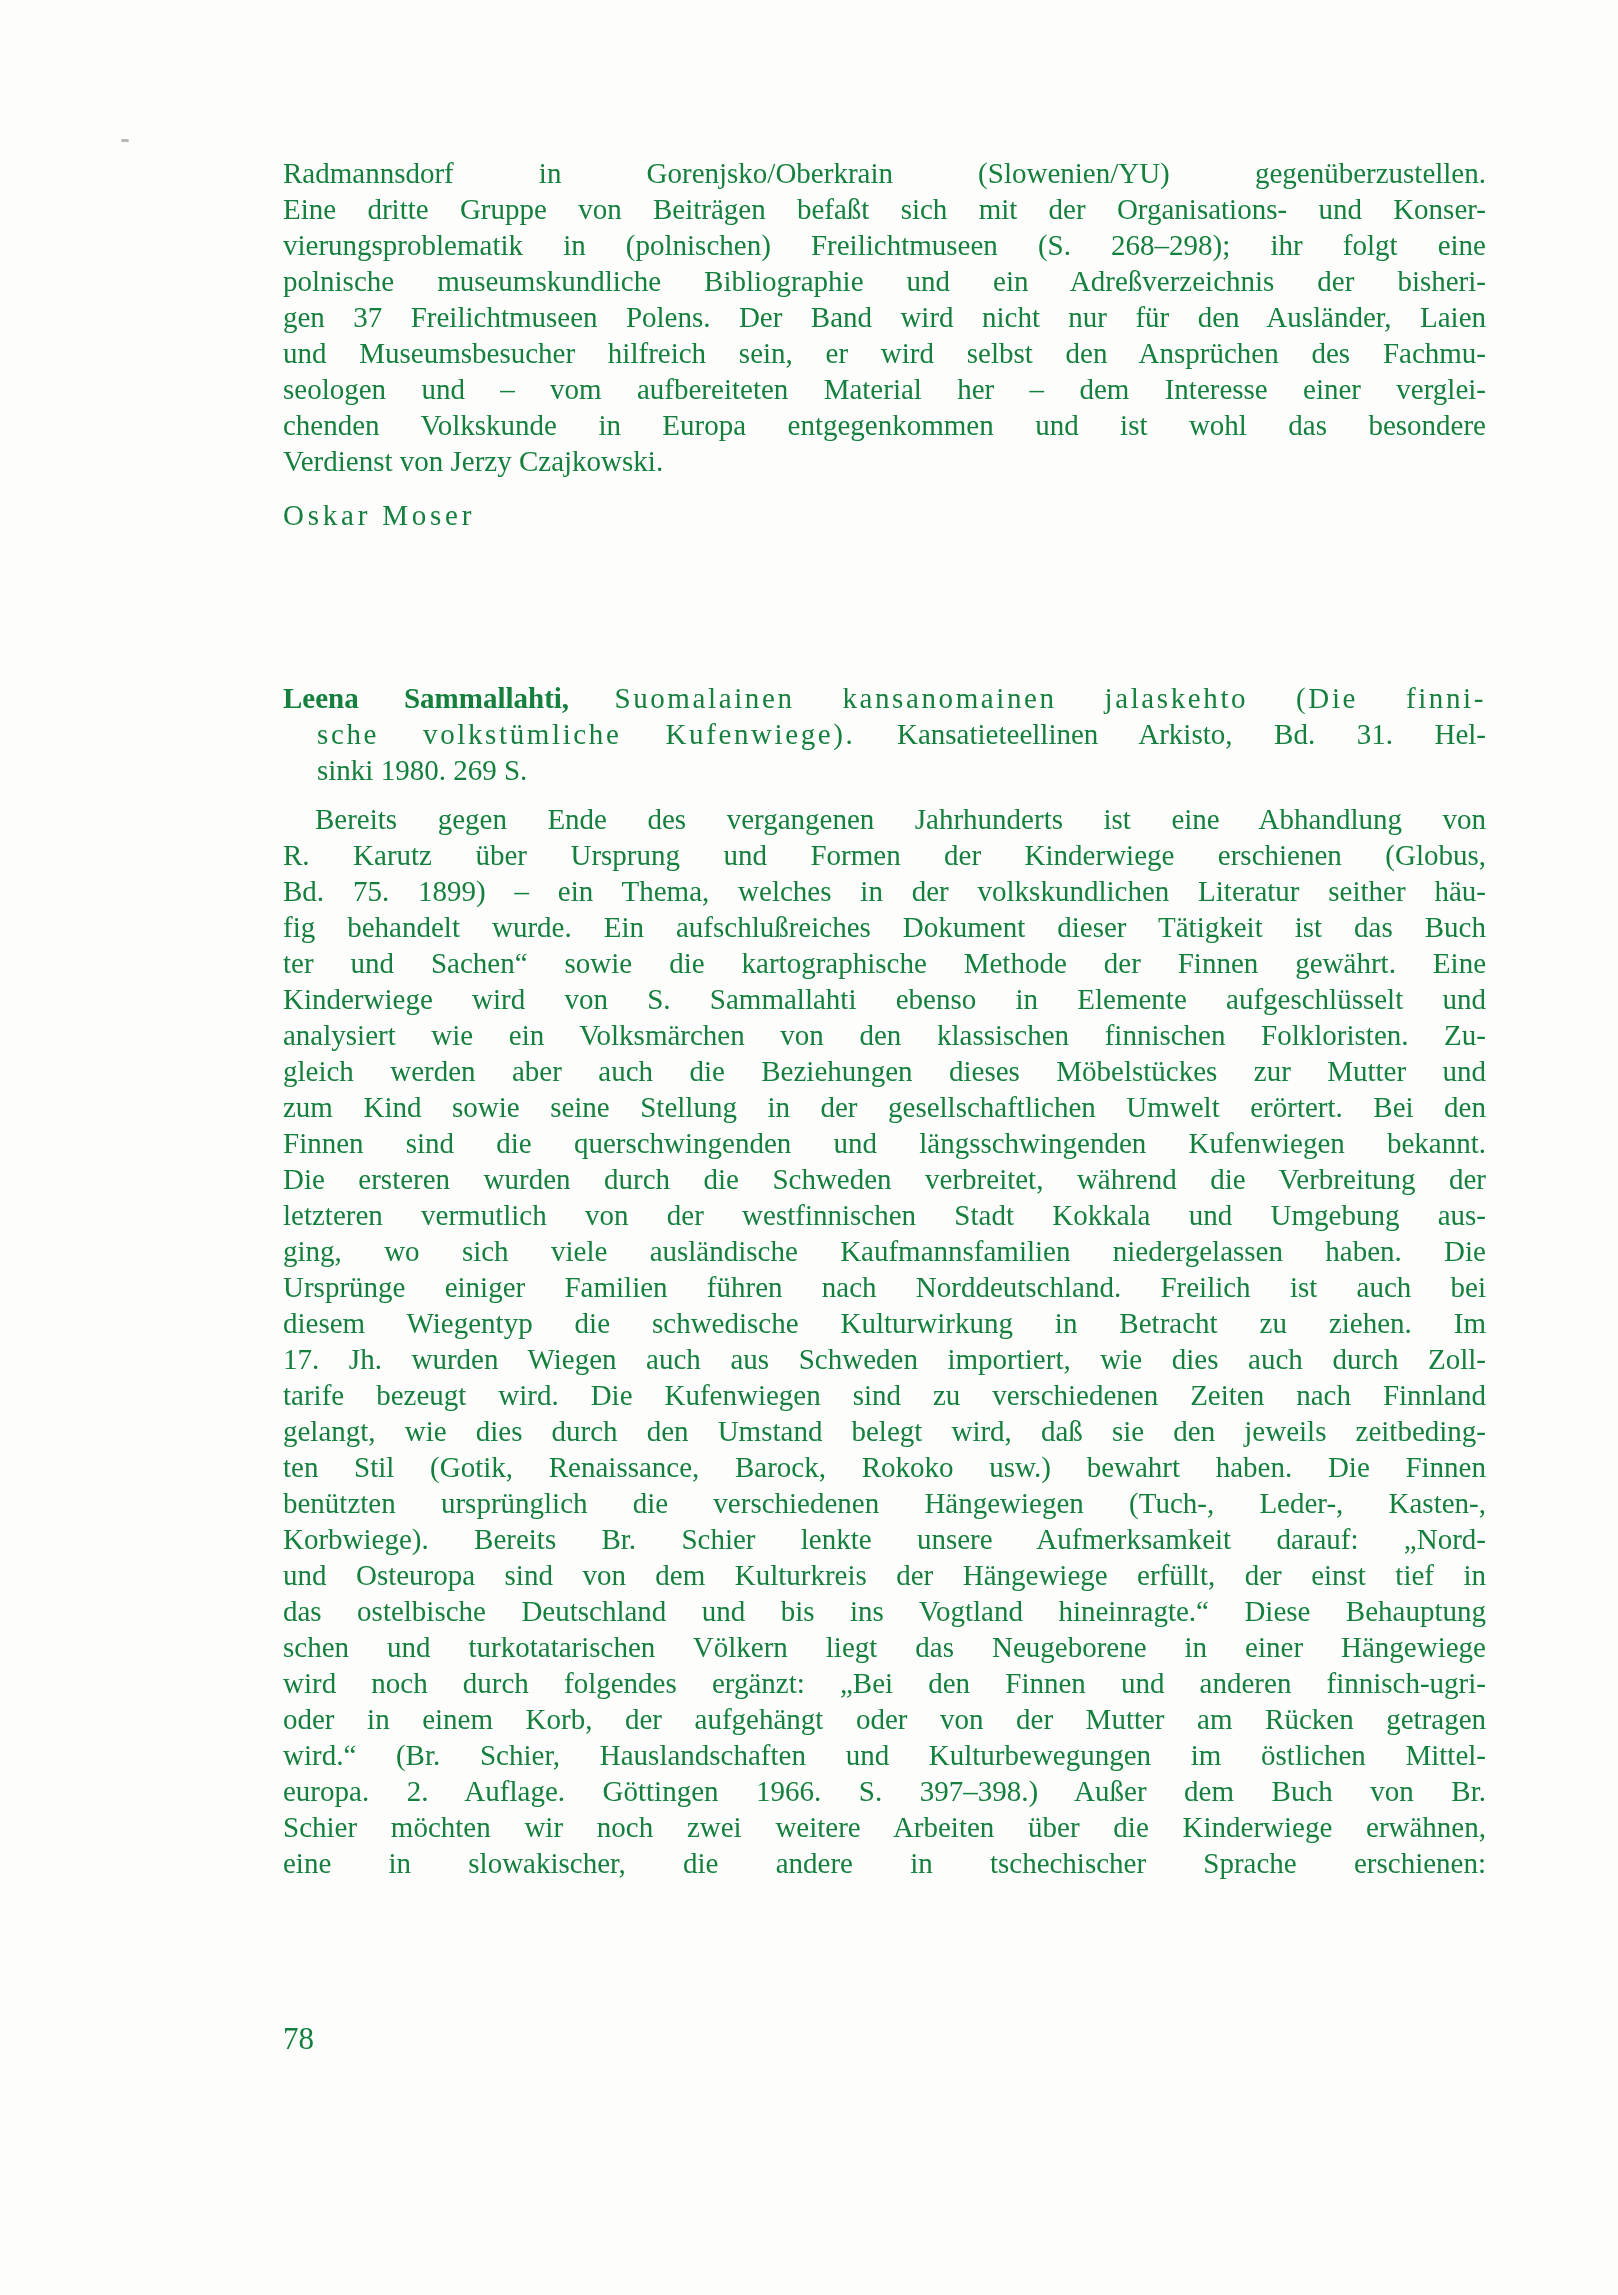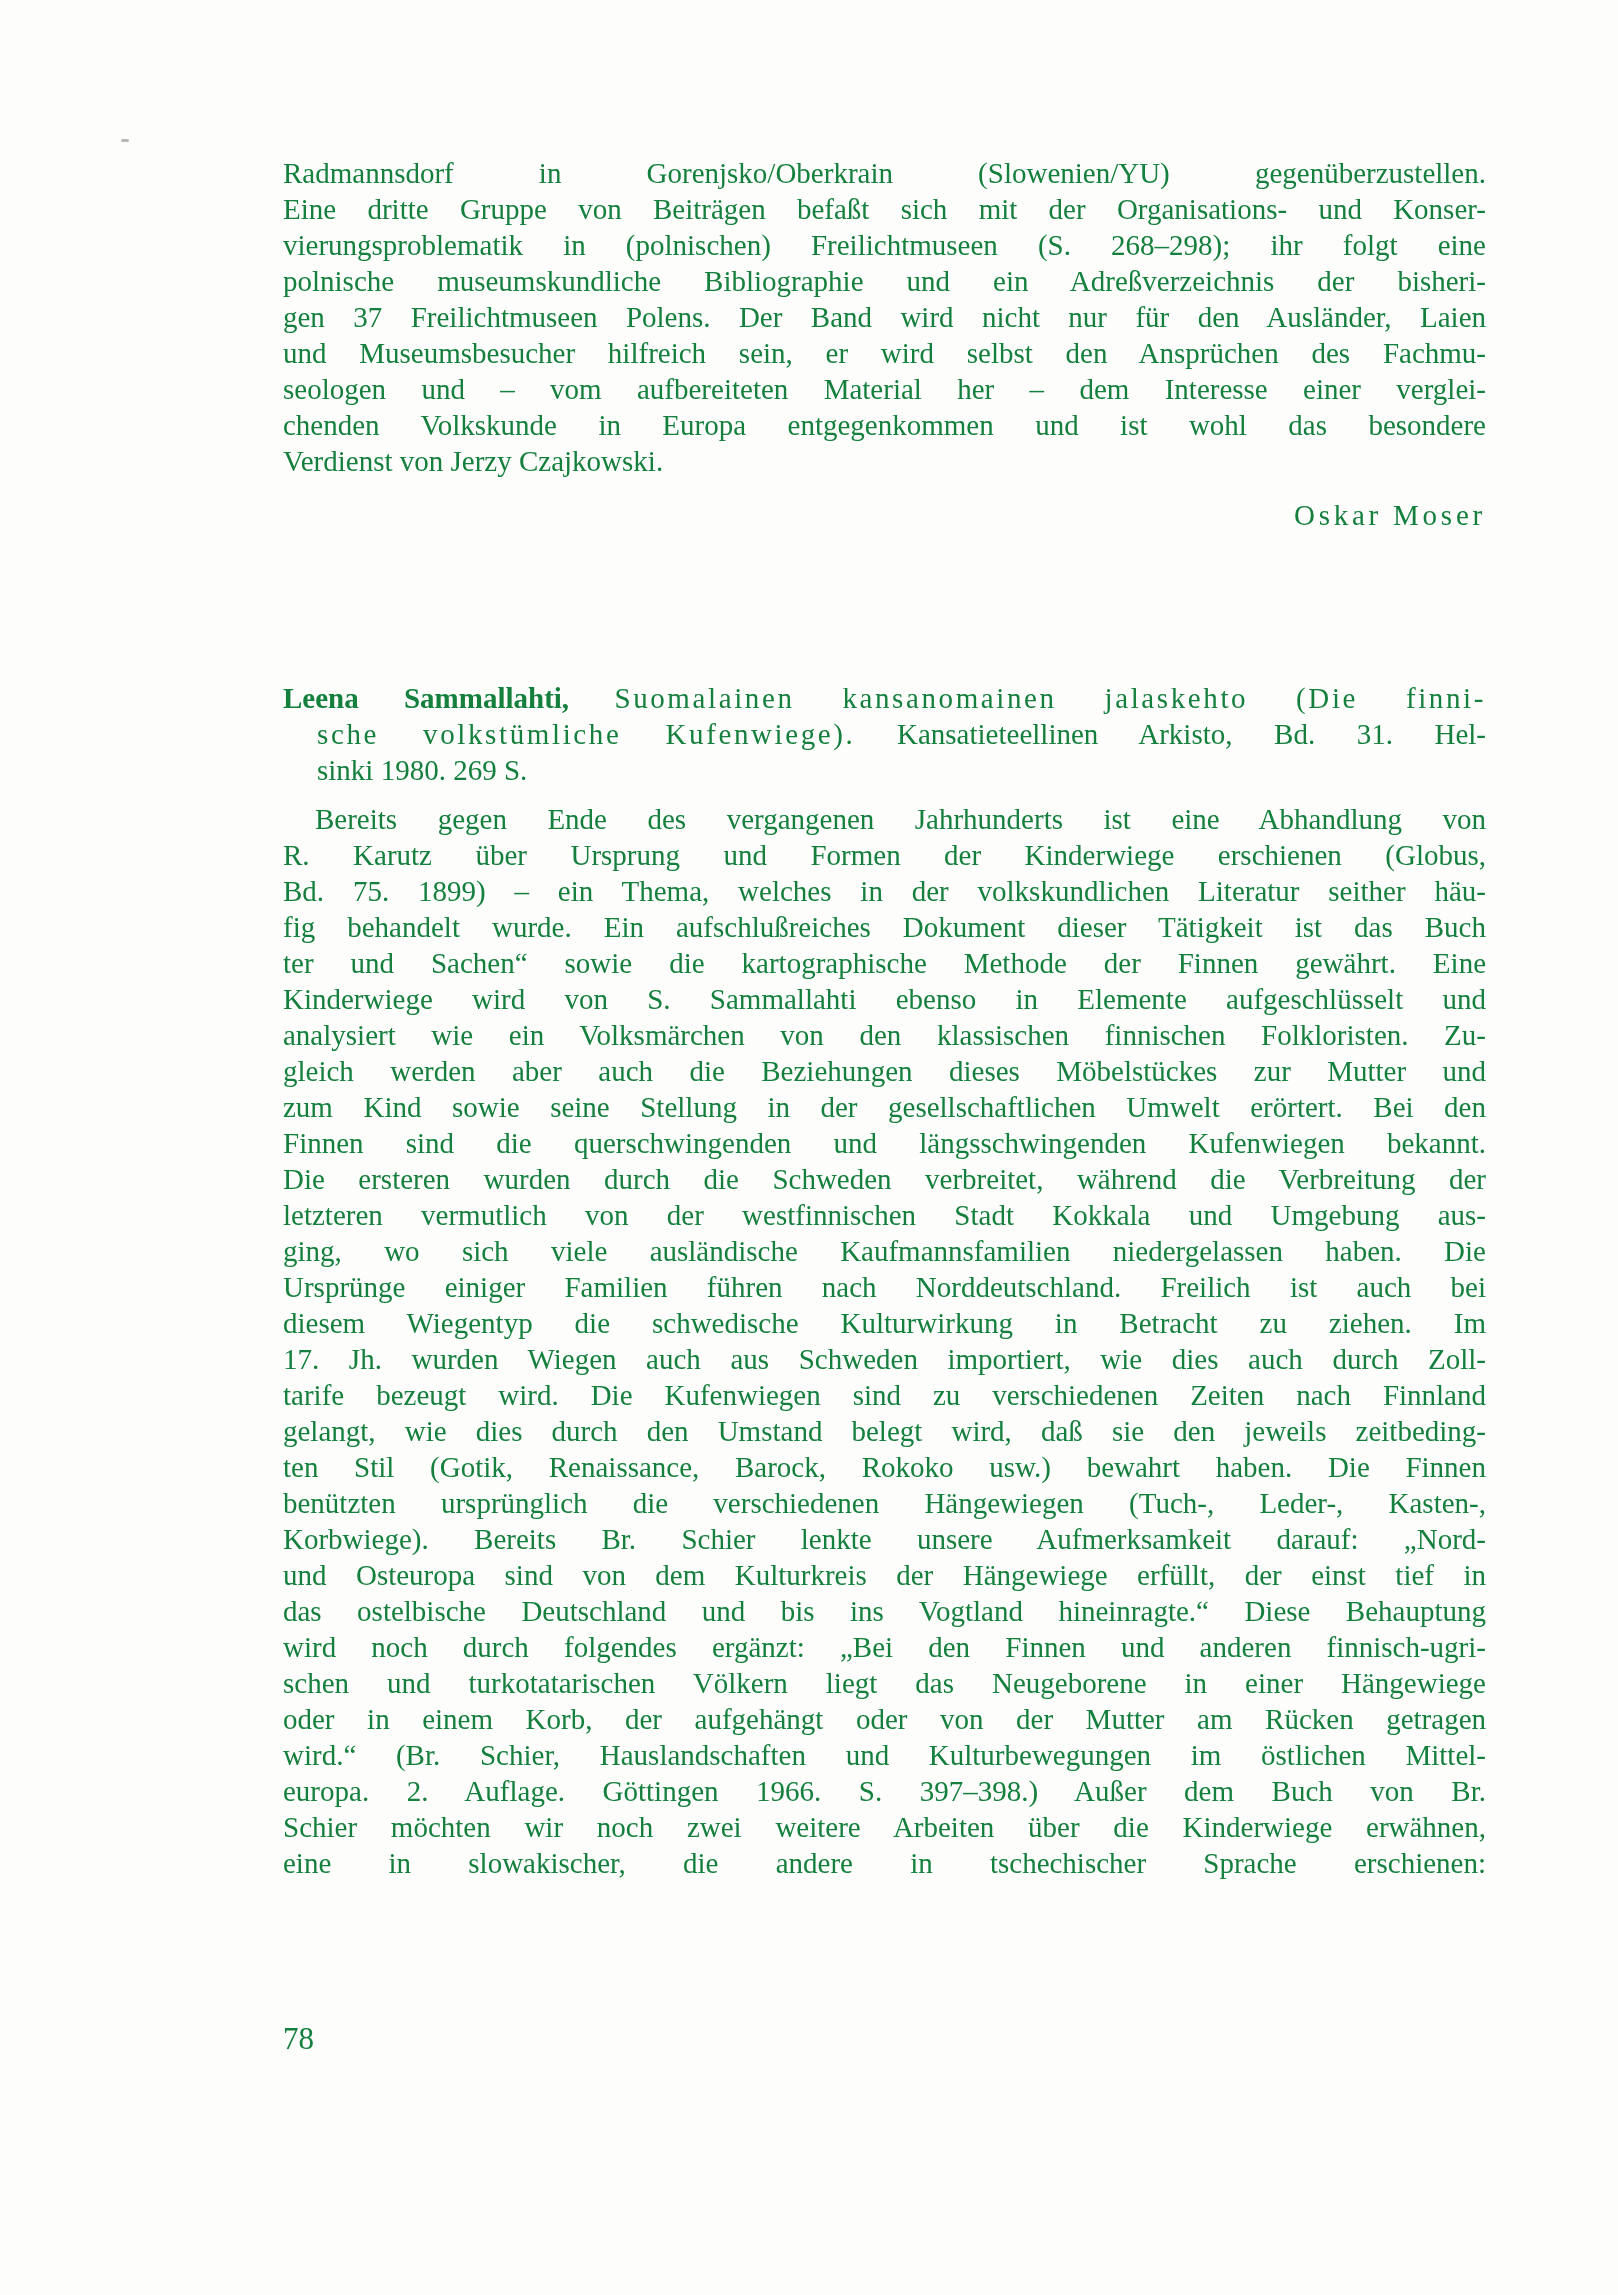--- a/index.html
+++ b/index.html
@@ -32,21 +32,20 @@
     white-space: nowrap;
   }
   .line.noj {
     text-align-last: left;
   }
   .line.indent {
     text-indent: 32px;
   }
   .signature {
     margin-top: 18px;
-    text-align: right;
     letter-spacing: 0.13em;
   }
   .heading {
     margin-top: 147px;
   }
   .h-line {
     text-align: justify;
     text-align-last: justify;
     white-space: nowrap;
   }
@@ -139,22 +138,22 @@
         <div class="line">Ursprünge einiger Familien führen nach Norddeutschland. Freilich ist auch bei</div>
         <div class="line">diesem Wiegentyp die schwedische Kulturwirkung in Betracht zu ziehen. Im</div>
         <div class="line">17. Jh. wurden Wiegen auch aus Schweden importiert, wie dies auch durch Zoll-</div>
         <div class="line">tarife bezeugt wird. Die Kufenwiegen sind zu verschiedenen Zeiten nach Finnland</div>
         <div class="line">gelangt, wie dies durch den Umstand belegt wird, daß sie den jeweils zeitbeding-</div>
         <div class="line">ten Stil (Gotik, Renaissance, Barock, Rokoko usw.) bewahrt haben. Die Finnen</div>
         <div class="line">benützten ursprünglich die verschiedenen Hängewiegen (Tuch-, Leder-, Kasten-,</div>
         <div class="line">Korbwiege). Bereits Br. Schier lenkte unsere Aufmerksamkeit darauf: „Nord-</div>
         <div class="line">und Osteuropa sind von dem Kulturkreis der Hängewiege erfüllt, der einst tief in</div>
         <div class="line">das ostelbische Deutschland und bis ins Vogtland hineinragte.“ Diese Behauptung</div>
+        <div class="line">schen und turkotatarischen Völkern liegt das Neugeborene in einer Hängewiege</div>
         <div class="line">wird noch durch folgendes ergänzt: „Bei den Finnen und anderen finnisch-ugri-</div>
-        <div class="line">schen und turkotatarischen Völkern liegt das Neugeborene in einer Hängewiege</div>
         <div class="line">oder in einem Korb, der aufgehängt oder von der Mutter am Rücken getragen</div>
         <div class="line">wird.“ (Br. Schier, Hauslandschaften und Kulturbewegungen im östlichen Mittel-</div>
         <div class="line">europa. 2. Auflage. Göttingen 1966. S. 397–398.) Außer dem Buch von Br.</div>
         <div class="line">Schier möchten wir noch zwei weitere Arbeiten über die Kinderwiege erwähnen,</div>
         <div class="line">eine in slowakischer, die andere in tschechischer Sprache erschienen:</div>
       </div>
 
   </div>
 
   <div class="page-number">78</div>

